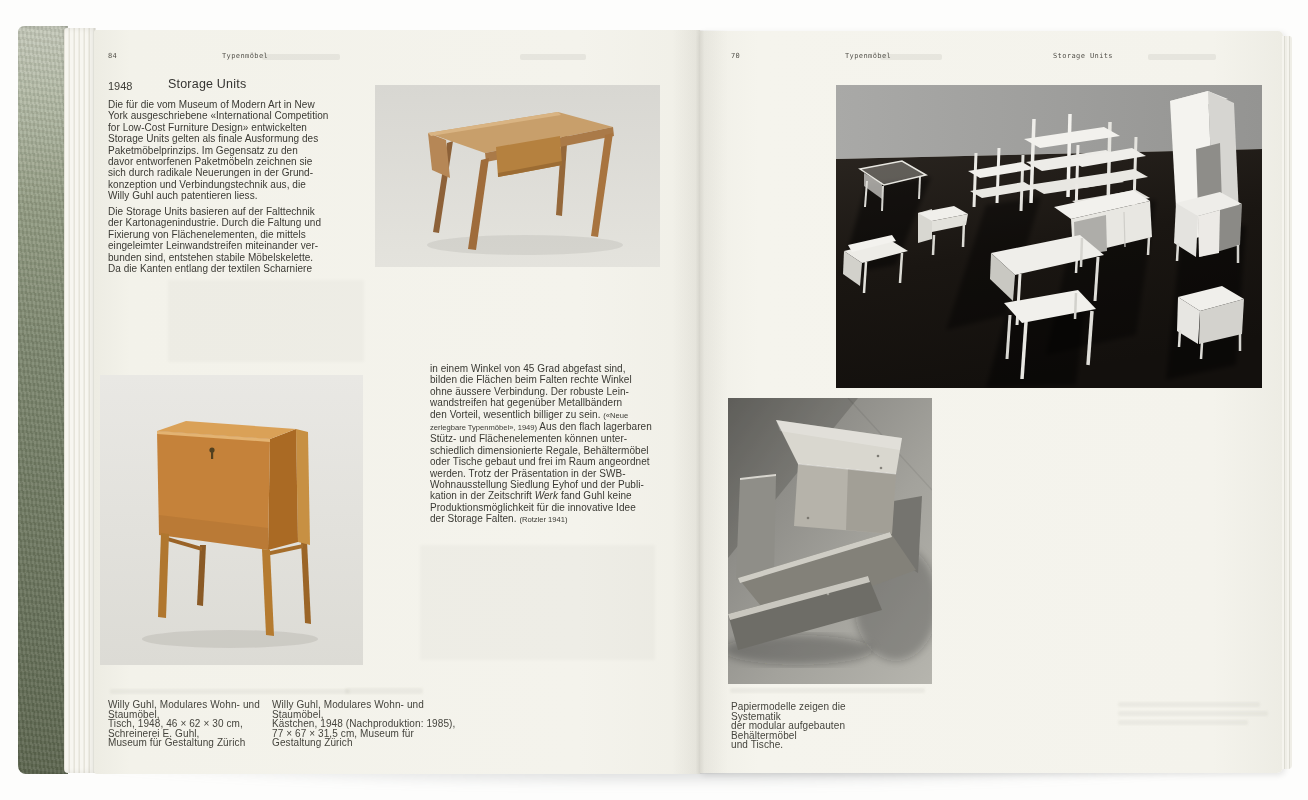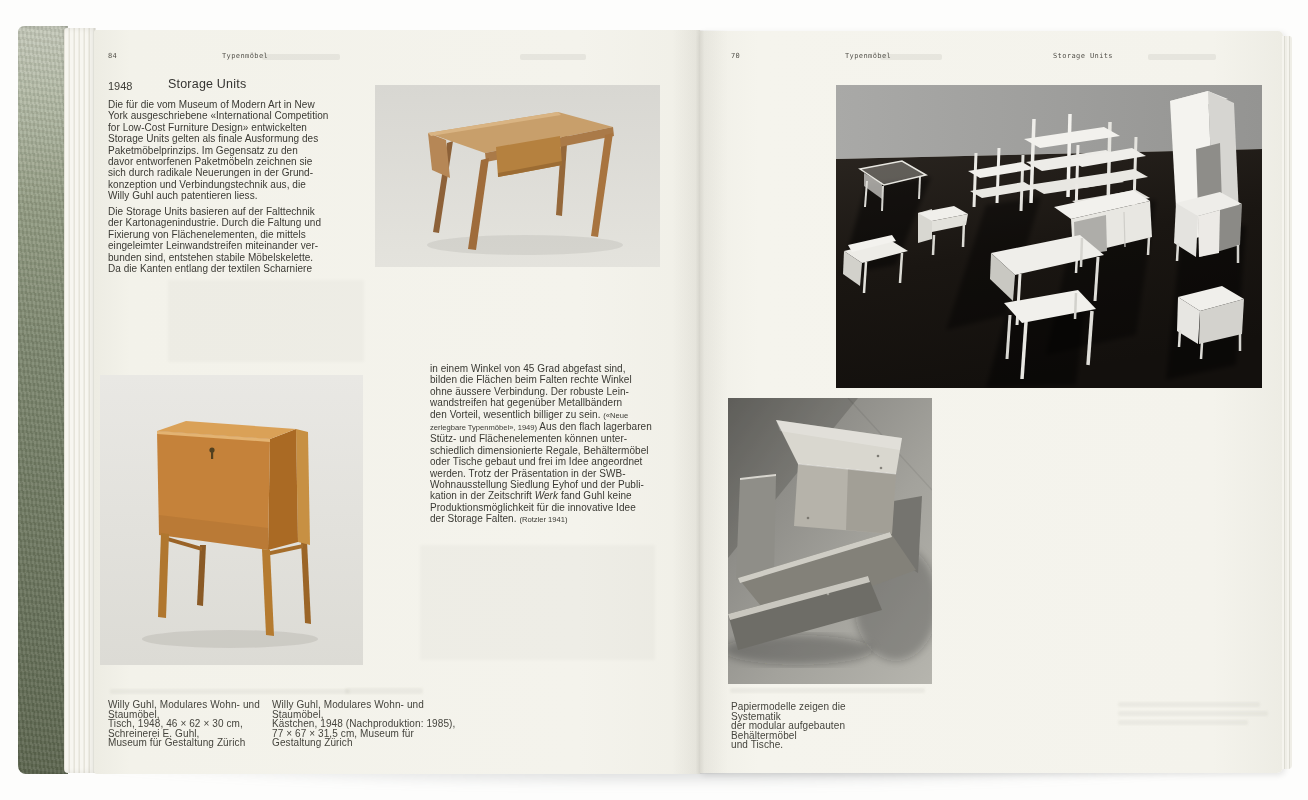--- a/index.html
+++ b/index.html
@@ -168,21 +168,21 @@
   </div>
 
   <div class="abs bodytext" style="left:430px;top:363px;width:250px;"><span>in einem Winkel von 45 Grad abgefast sind,
 bilden die Flächen beim Falten rechte Winkel
 ohne äussere Verbindung. Der robuste Lein-
 wandstreifen hat gegenüber Metallbändern
 den Vorteil, wesentlich billiger zu sein. </span><span class="ref">(«Neue
 zerlegbare Typenmöbel», 1949)</span><span> Aus den flach lagerbaren
 Stütz- und Flächenelementen können unter-
 schiedlich dimensionierte Regale, Behältermöbel
-oder Tische gebaut und frei im Idee angeordnet
+oder Tische gebaut und frei im Raum angeordnet
 werden. Trotz der Präsentation in der SWB-
 Wohnausstellung Siedlung Eyhof und der Publi-
 kation in der Zeitschrift </span><span class="ital">Werk</span><span> fand Guhl keine
 Produktionsmöglichkeit für die innovative Idee
 der Storage Falten. </span><span class="ref">(Rotzler 1941)</span></div>
 
   <div class="abs ghost-rect" style="left:168px;top:280px;width:196px;height:82px;"></div>
   <div class="abs ghost-rect" style="left:420px;top:545px;width:235px;height:115px;"></div>
   <div class="abs ghost-bar" style="left:110px;top:689px;width:240px;height:5px;"></div>
   <div class="abs ghost-bar" style="left:345px;top:688px;width:78px;height:6px;"></div>

